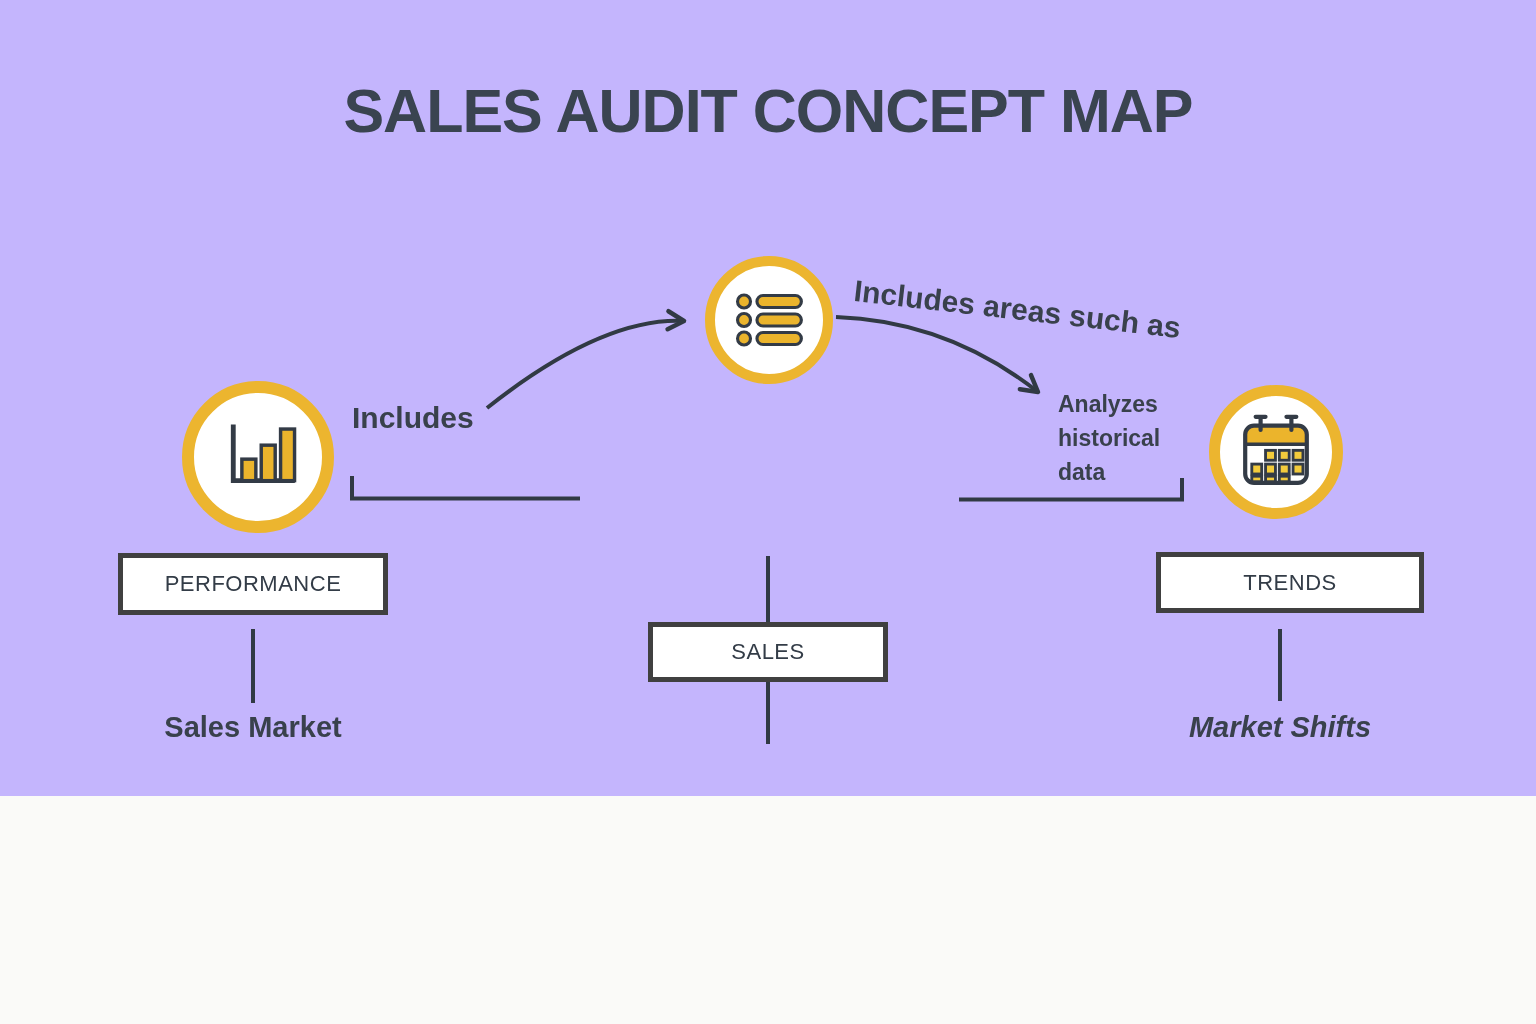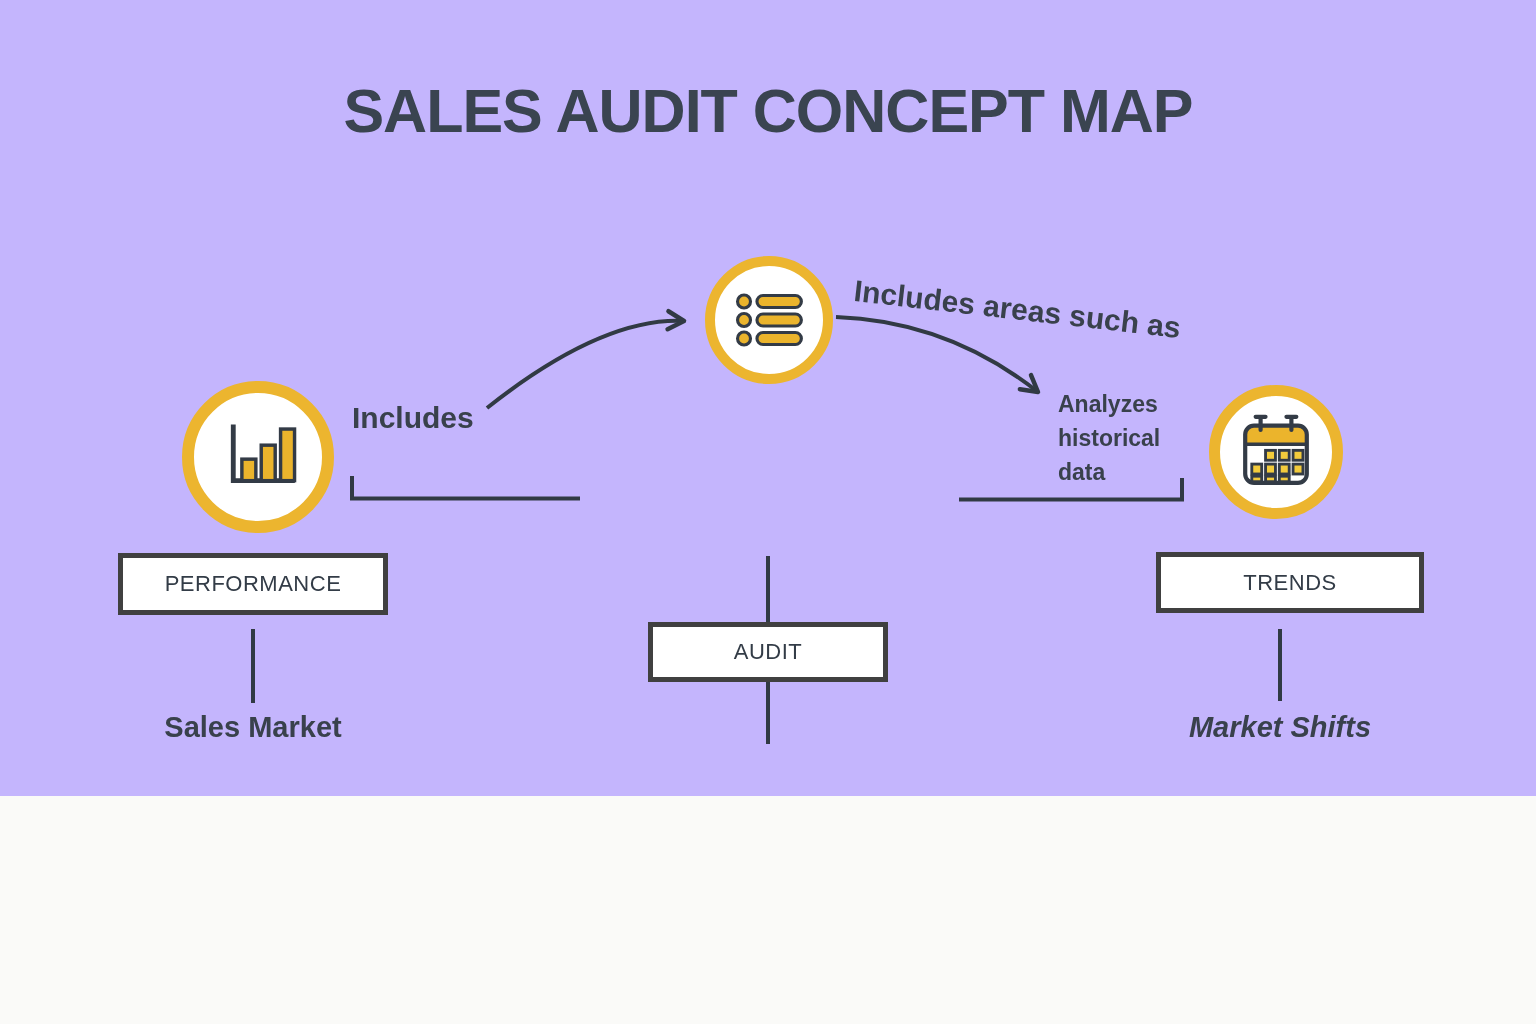--- a/index.html
+++ b/index.html
@@ -179,21 +179,21 @@
         <rect x="18" y="63.5" width="9" height="0.1" opacity="0"></rect>
         <rect x="18" y="62" width="9" height="5"></rect>
           <rect x="30.5" y="62" width="9" height="5"></rect>
         <rect x="43" y="62" width="9" height="5"></rect>
       </g>
     </svg>
   </div>
 
 
   <div class="abs label-box box-performance">PERFORMANCE</div>
-  <div class="abs label-box box-menu">AUDIT</div>
+  <div class="abs label-box box-menu">SALES</div>
   <div class="abs label-box box-trends">TRENDS</div>
 
   <div class="abs child-label child-performance">Sales Market</div>
   <div class="abs child-label child-trends">Market Shifts</div>
 
   <div class="abs edge-label label-evaluates">Includes</div>
   <div class="abs edge-label label-includes">Includes areas such as</div>
   <div class="abs edge-label label-analyzes">Analyzes
 historical
 data</div>

